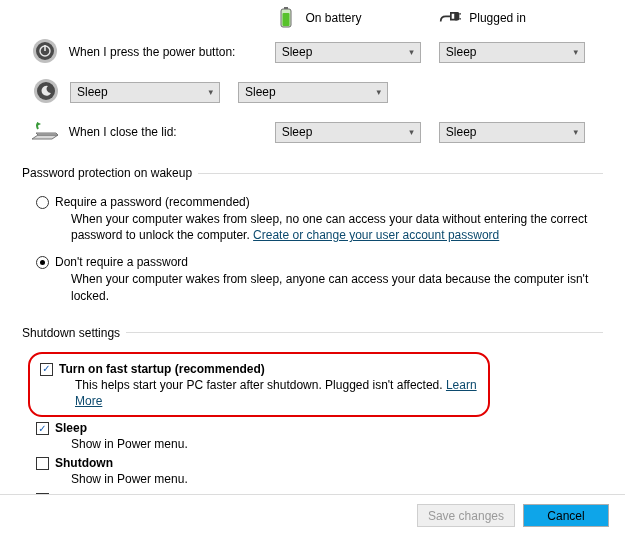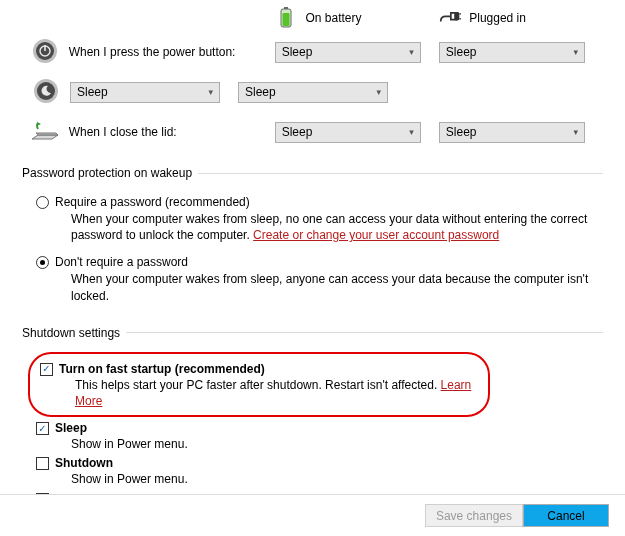--- a/index.html
+++ b/index.html
@@ -104,21 +104,21 @@
     background: #000;
     border-radius: 50%;
   }
   .radio-body .sub {
     color: #000;
     margin: 2px 0 0 16px;
     line-height: 1.35;
     max-width: 530px;
   }
   a.link {
-    color: #b91c1c;
+    color: #0c4a6e;
     text-decoration: underline;
     cursor: pointer;
   }
   .check-row {
     display: flex;
     align-items: flex-start;
     margin: 4px 0 0 14px;
   }
   .checkbox {
     width: 13px;
@@ -138,39 +138,40 @@
   .checkbox.checked::after {
     content: "✓";
   }
   .check-body b { font-weight: 600; }
   .check-body .sub {
     margin: 1px 0 0 16px;
     line-height: 1.35;
   }
   .annot {
     border: 2px solid #e20000;
-    border-radius: 23px;
+    border-radius: 14px;
     padding: 4px 10px 6px 10px;
     margin: 6px 12px 0 6px;
     display: inline-block;
     width: 438px;
   }
   .annot .check-row { margin-left: 0; }
   .footer {
     position: absolute;
     left: 0;
     bottom: 0;
     width: 625px;
     height: 42px;
     border-top: 1px solid #dcdcdc;
     display: flex;
     align-items: center;
     justify-content: flex-end;
     padding-right: 16px;
     box-sizing: border-box;
+    gap: 8px;
     background: #fff;
   }
   .btn {
     min-width: 86px;
     height: 23px;
     border: 1px solid #adadad;
     background: #0ea5e9;
     display: flex;
     align-items: center;
     justify-content: center;
@@ -307,21 +308,21 @@
 
   <fieldset class="group" style="margin-top:22px">
     <legend>Shutdown settings</legend>
 
     <div class="annot">
       <div class="check-row">
         <div class="checkbox checked"></div>
         <div class="check-body">
           <b>Turn on fast startup (recommended)</b>
           <div class="sub">
-            <span>This helps start your PC faster after shutdown. Restart isn't affected. </span><a class="link">Learn More</a>
+            <span>This helps start your PC faster after shutdown. Plugged isn't affected. </span><a class="link">Learn More</a>
           </div>
         </div>
       </div>
     </div>
 
     <div class="check-row">
       <div class="checkbox checked"></div>
       <div class="check-body">
         <b>Sleep</b>
         <div class="sub">Show in Power menu.</div>

